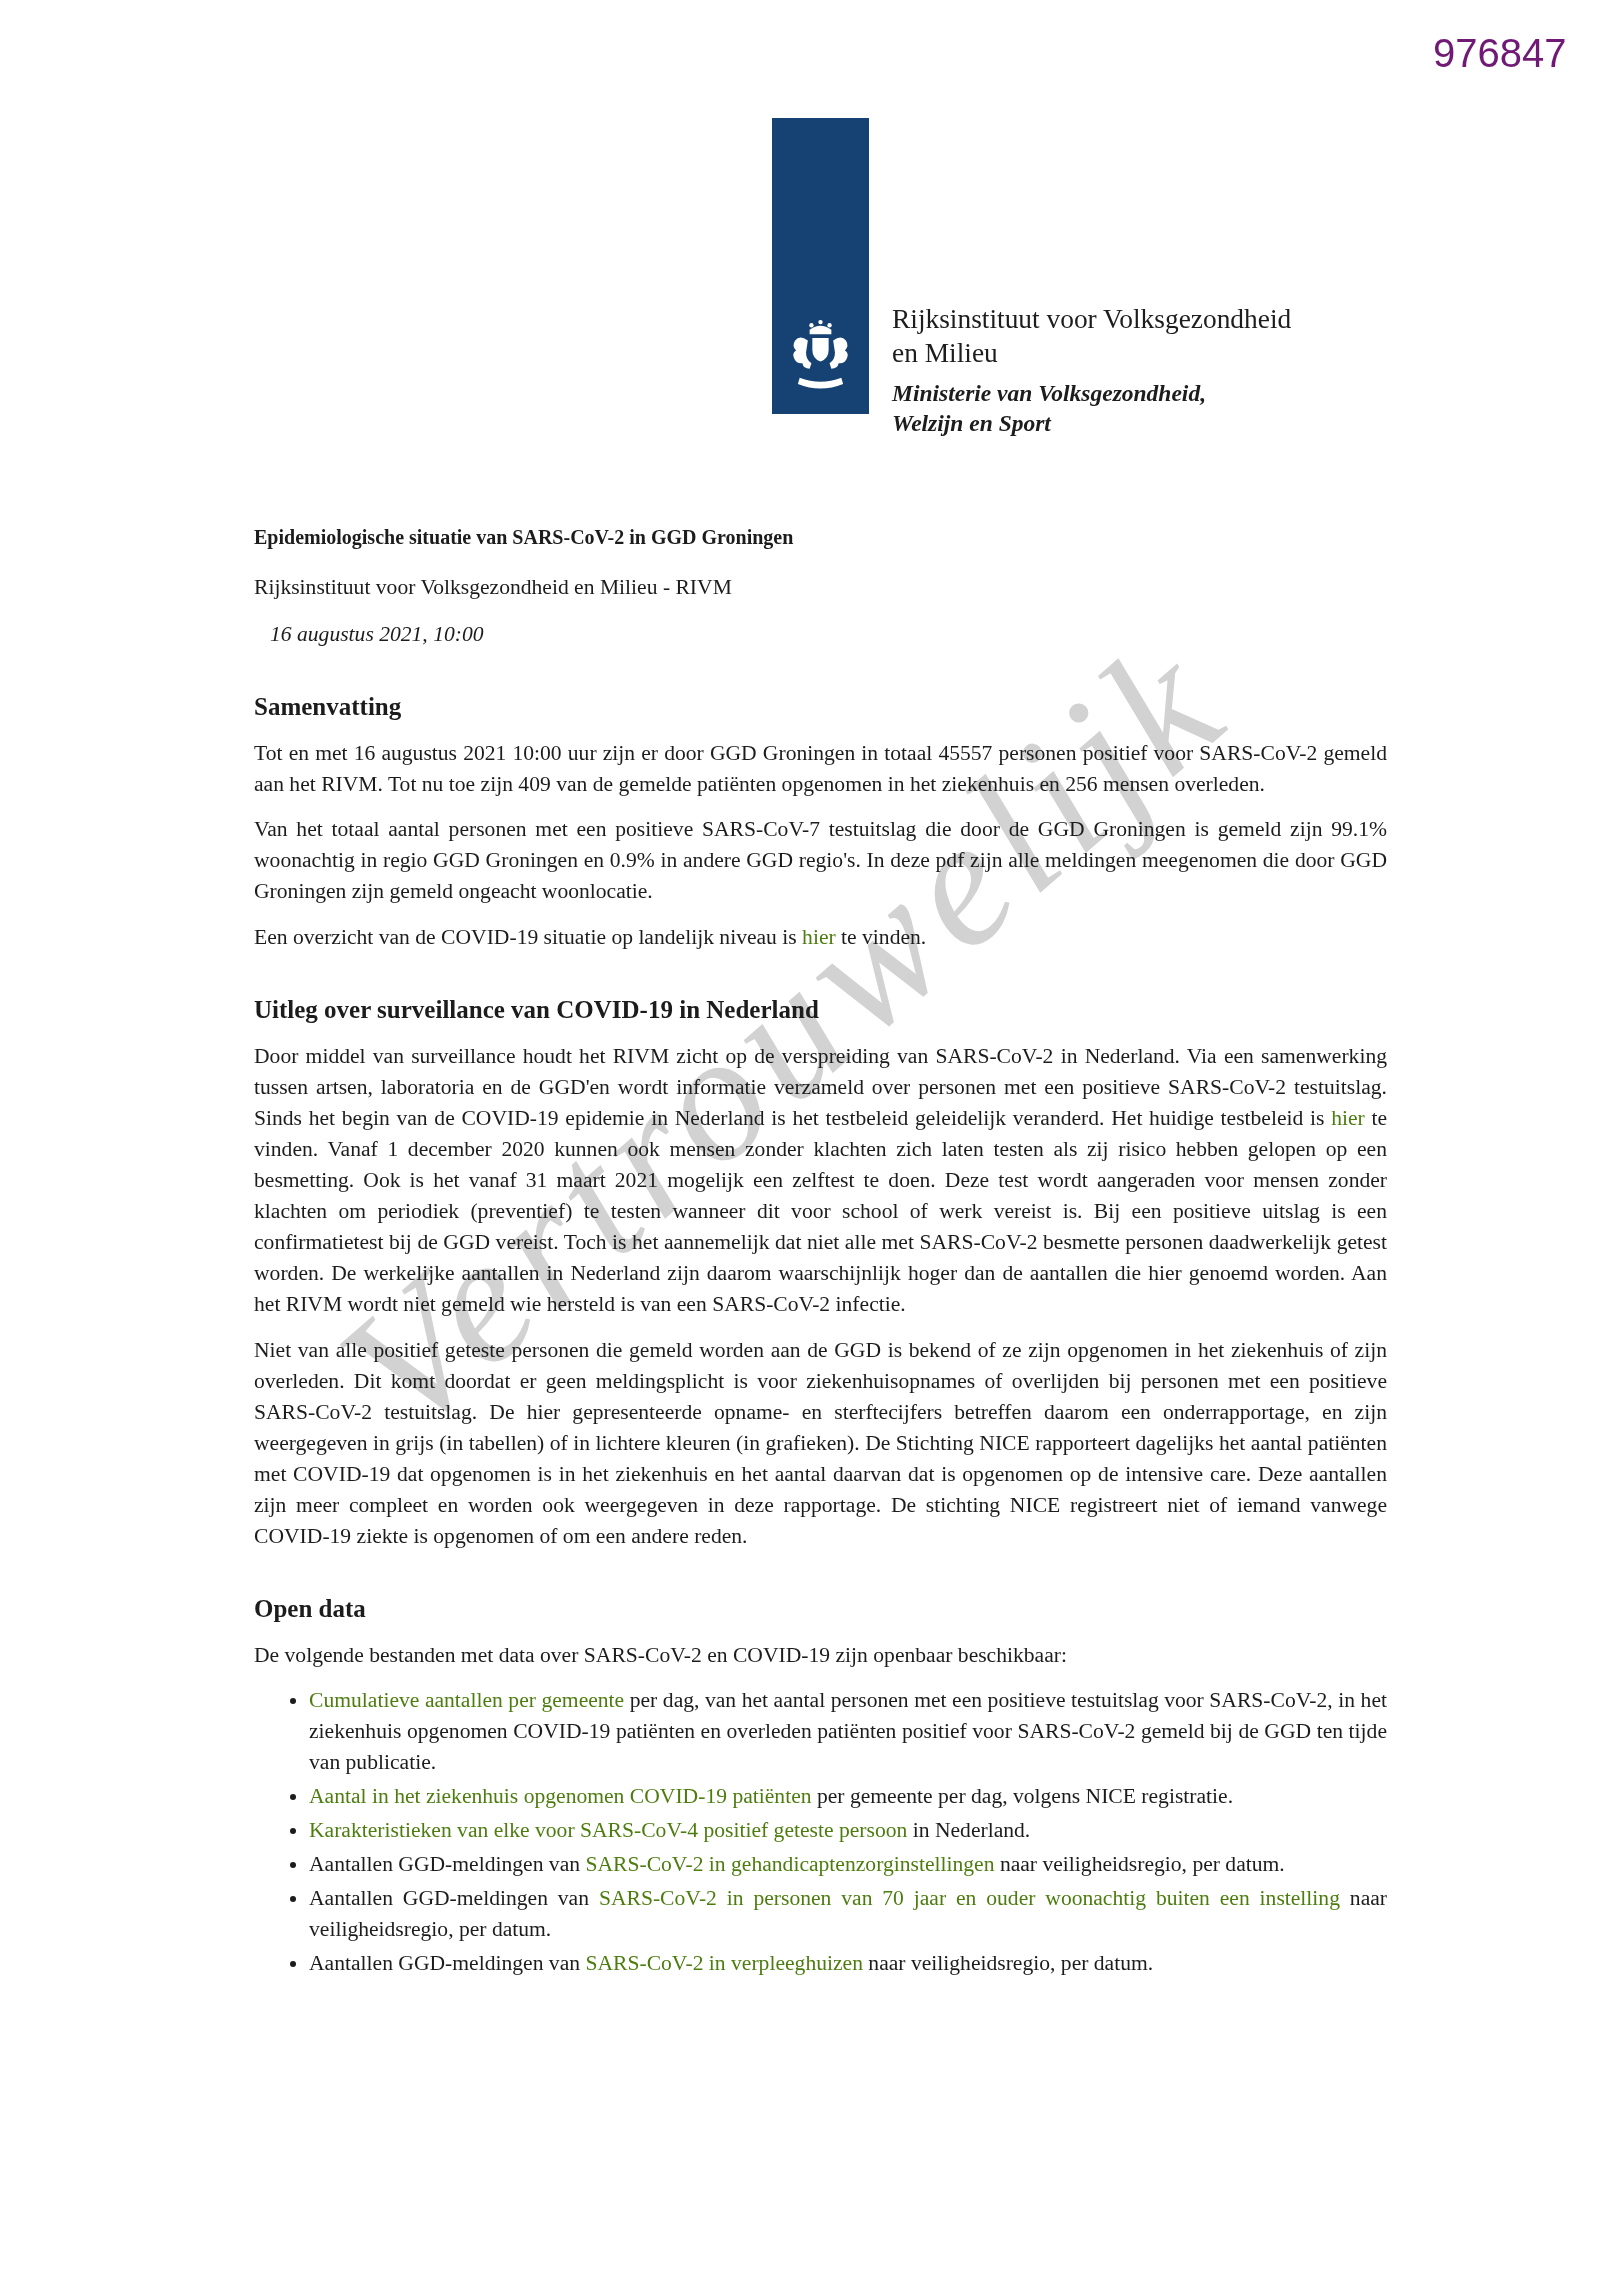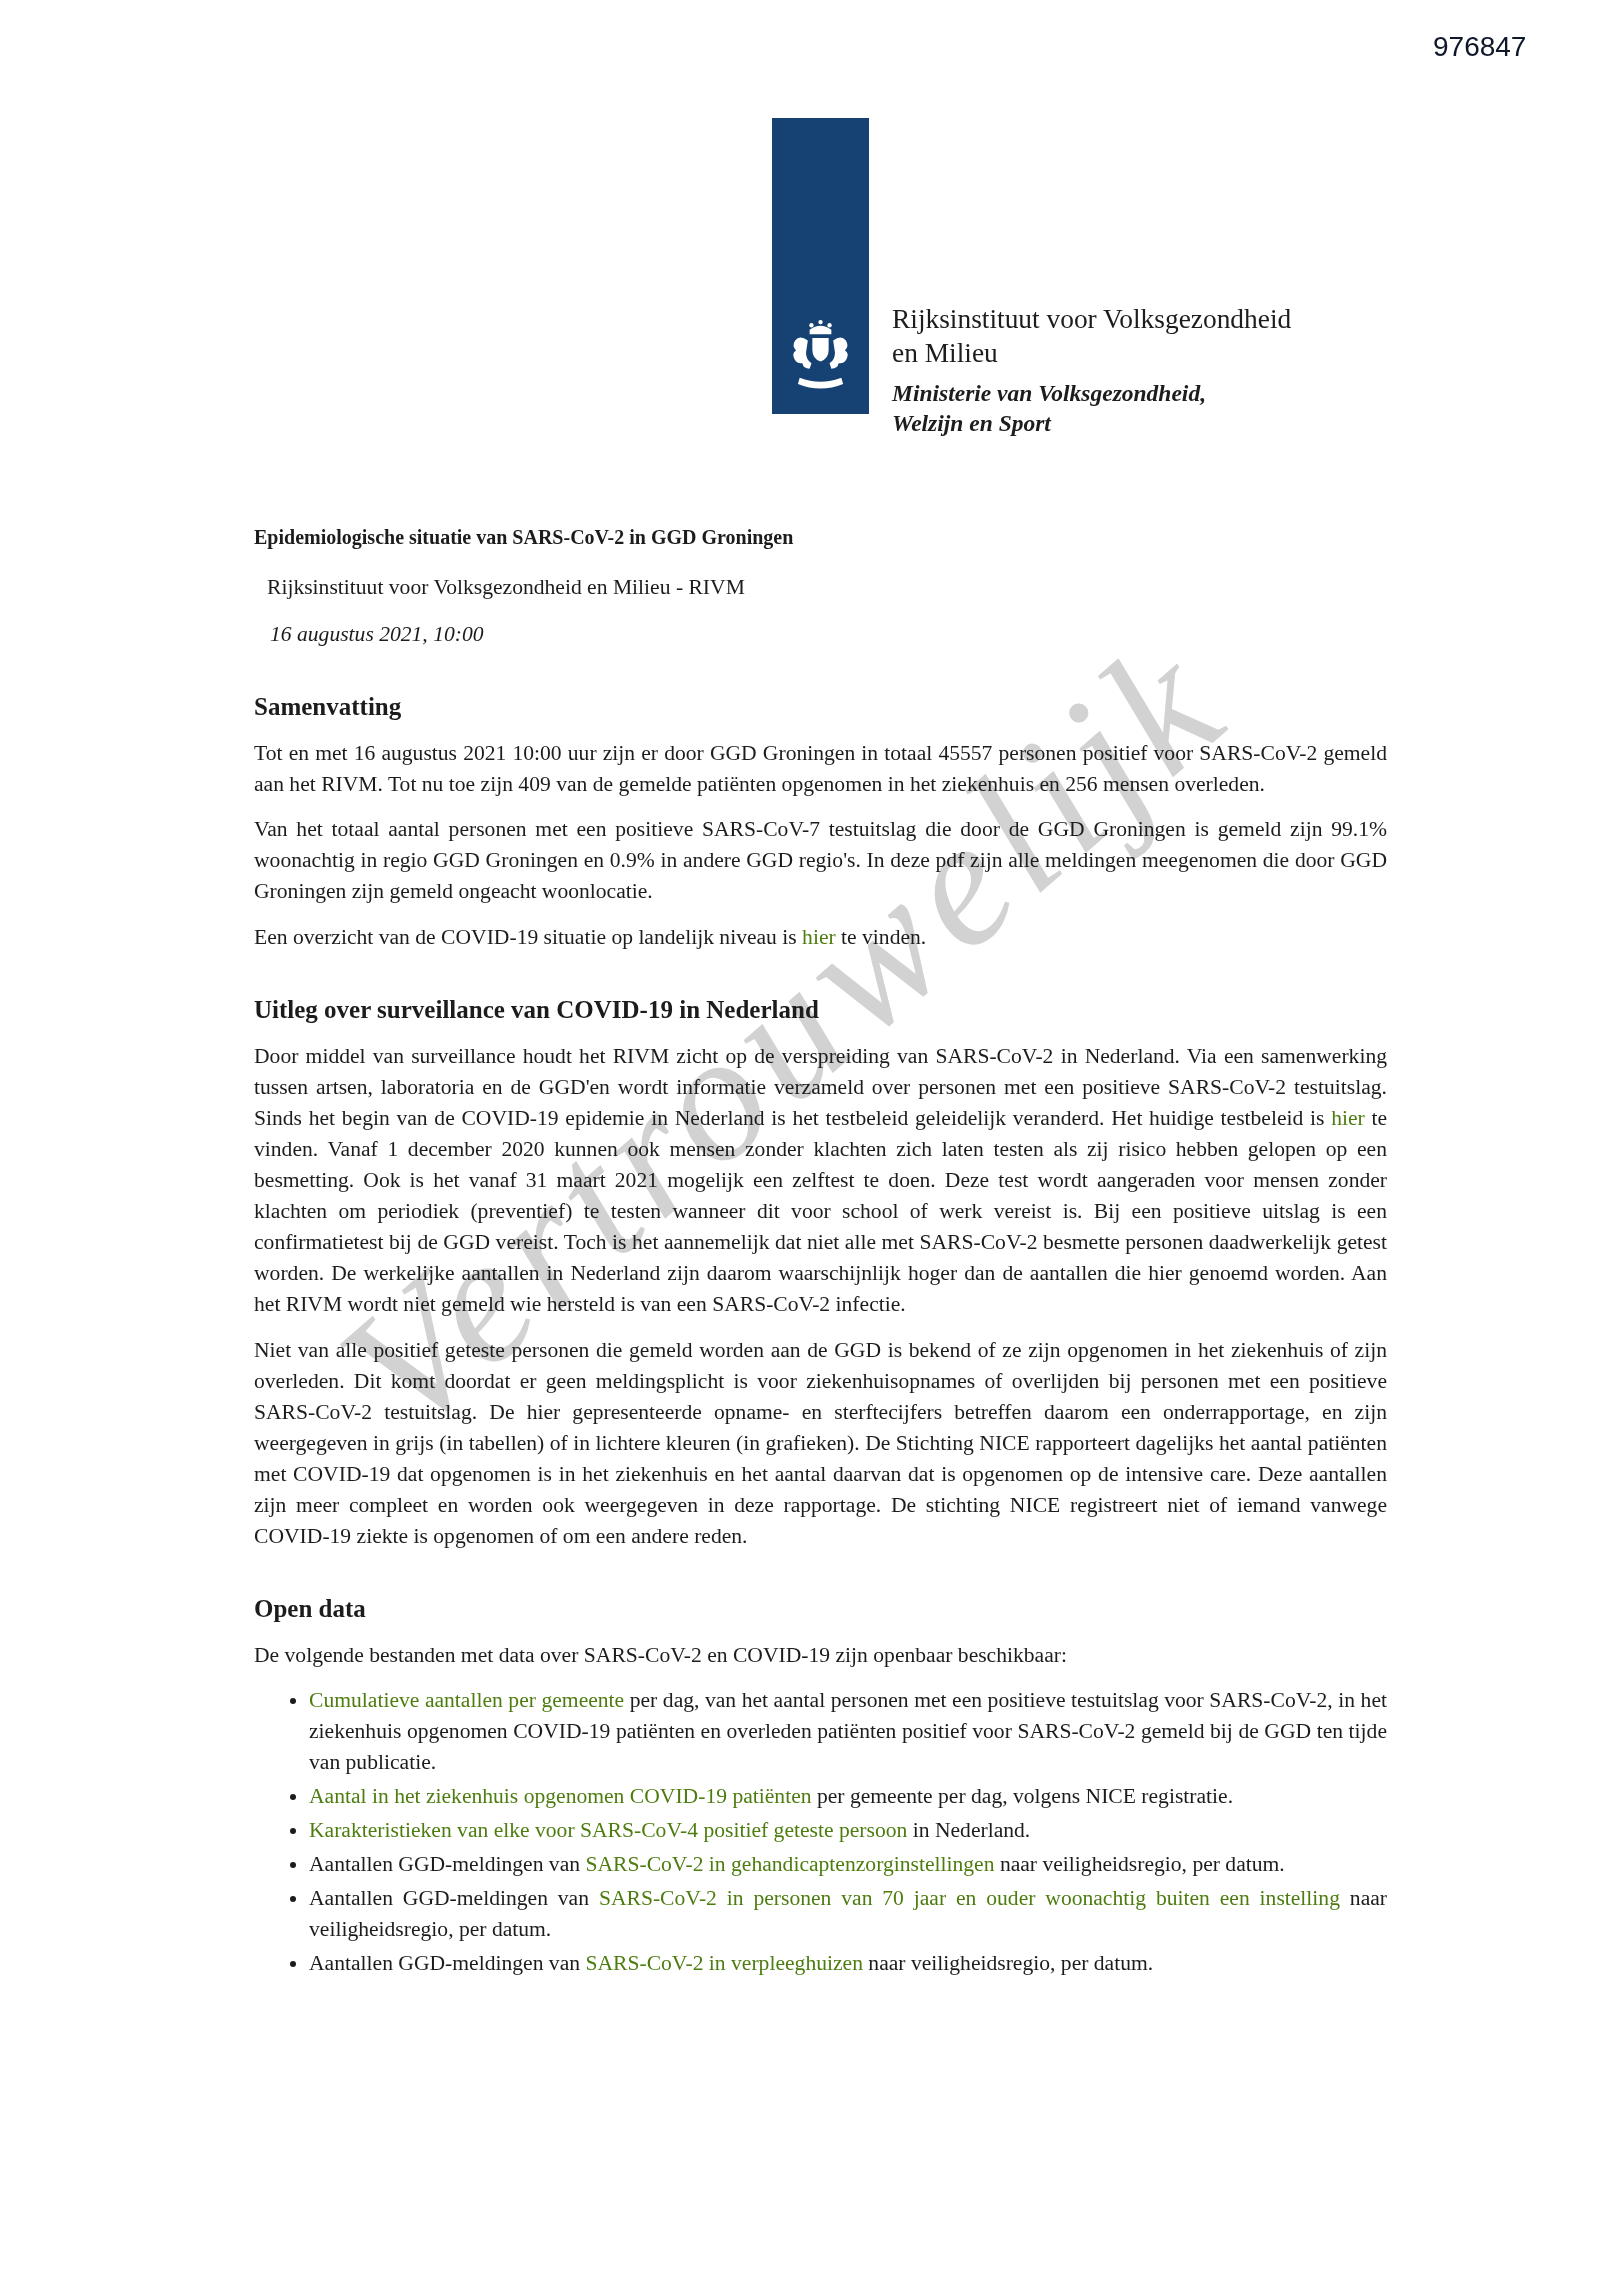--- a/index.html
+++ b/index.html
@@ -31,22 +31,22 @@
     z-index: 0;
     pointer-events: none;
   }
 
   
   .stamp {
     position: absolute;
     left: 1433px;
     top: 31px;
     font-family: "Liberation Sans", sans-serif;
-    font-size: 28px;
-    color: #0f172a;
+    font-size: 40px;
+    color: #701a75;
     z-index: 2;
   }
 
   
   .logo-ribbon {
     position: absolute;
     left: 772px;
     top: 118px;
     width: 97px;
     height: 296px;
@@ -89,21 +89,21 @@
     line-height: 31px;
     text-align: justify;
   }
   .doc-title {
     font-weight: bold;
     font-size: 20px;
     line-height: 29px;
     text-align: left;
     margin: 0 0 19.6px 0;
   }
-  .orgline { margin: 13px; }
+  .orgline { margin: 0; }
   .dateline { font-style: italic; margin: 16px; }
   .h2 {
     font-weight: bold;
     font-size: 25px;
     line-height: 27.4px;
     text-align: left;
     margin: 43px 0 17.6px 0;
   }
   .content p { margin: 0 0 14.7px 0; }
   a.link { color: #4d7c0f; text-decoration: none; cursor: pointer; }

